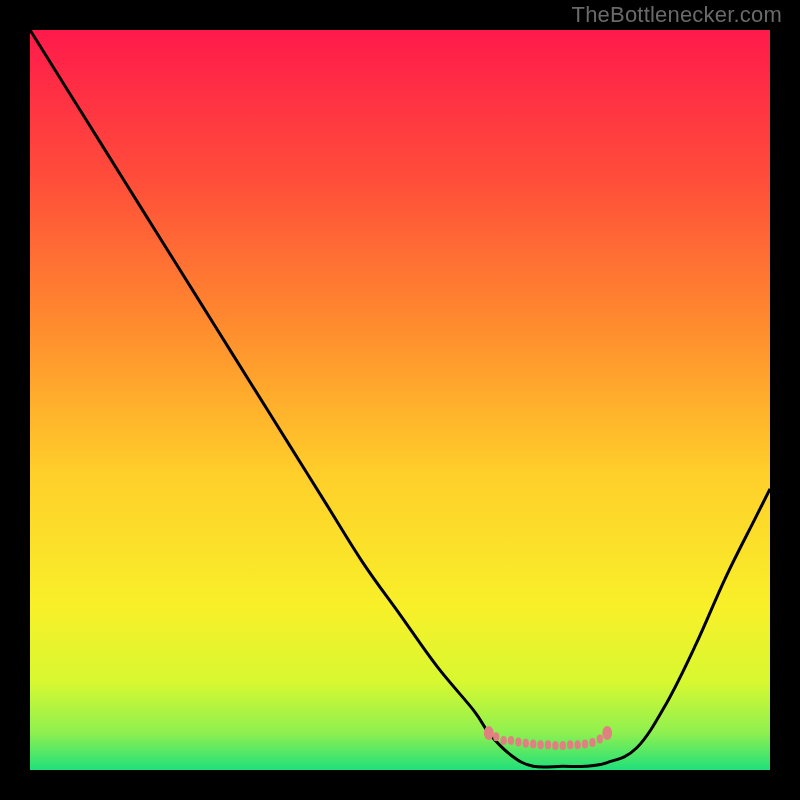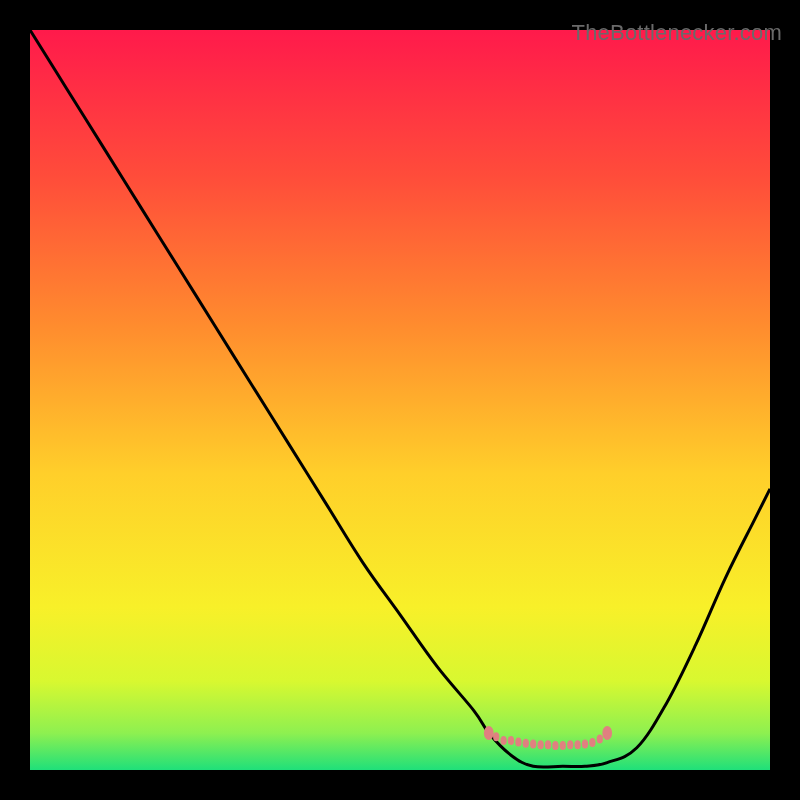--- a/index.html
+++ b/index.html
@@ -6,21 +6,21 @@
   body {
     width: 800px;
     height: 800px;
     background: #000;
     font-family: Arial, Helvetica, sans-serif;
     position: relative;
     overflow: hidden;
   }
   .attribution {
     position: absolute;
-    top: 20px;
+    top: 2px;
     right: 18px;
     color: #6a6a6a;
     font-size: 22px;
     font-weight: 400;
     letter-spacing: 0.2px;
     z-index: 10;
   }
   .plot {
     position: absolute;
     left: 30px;

